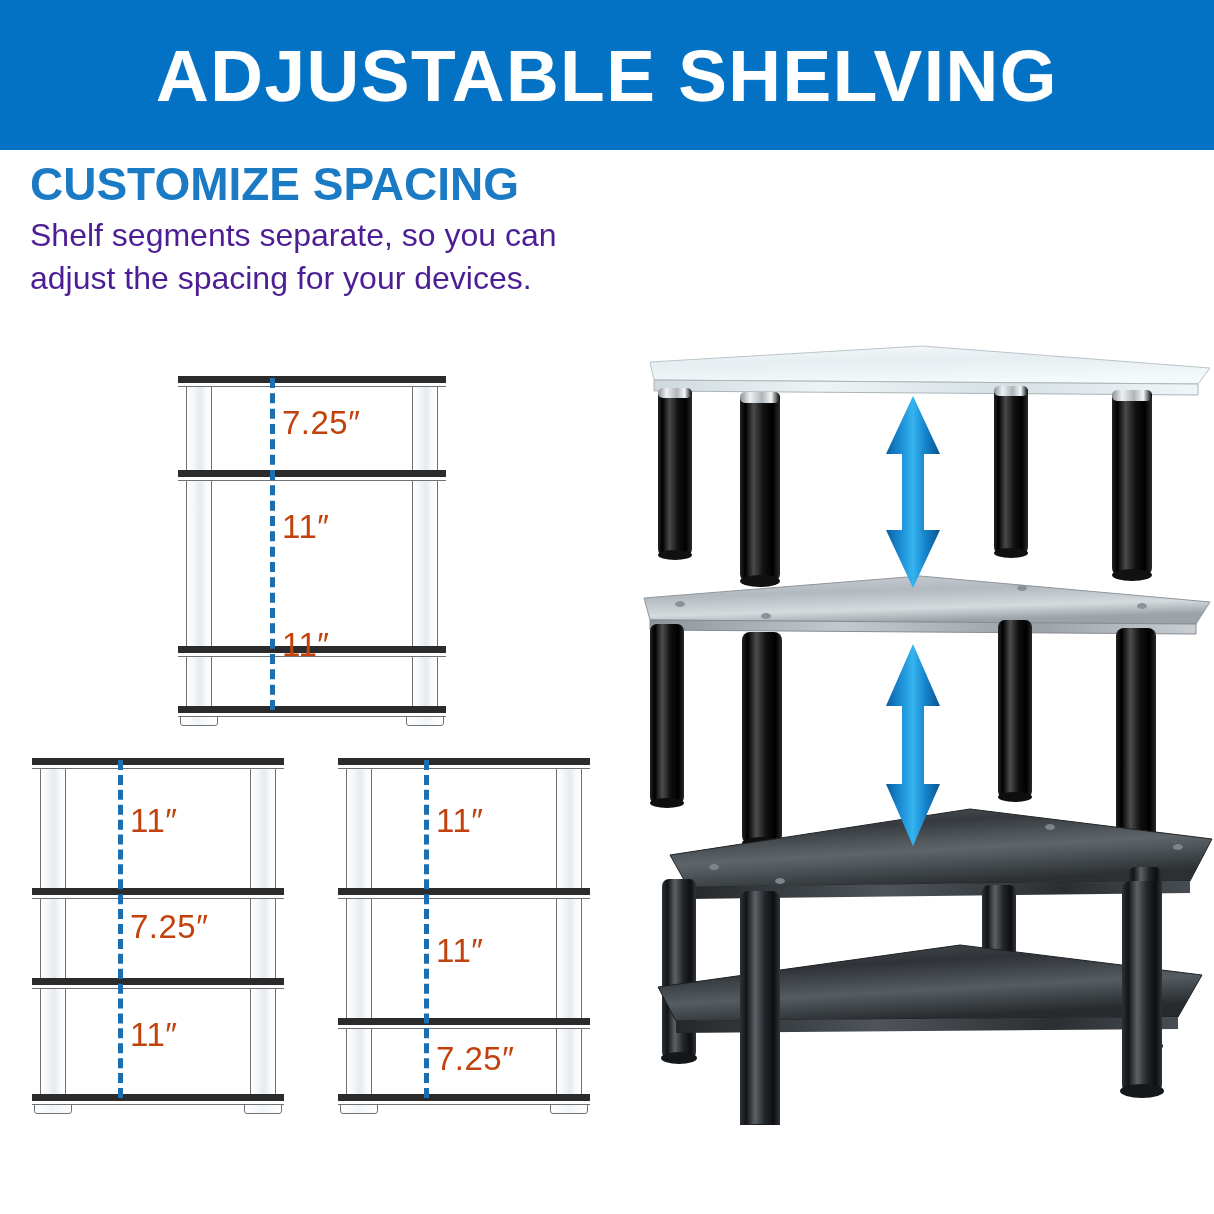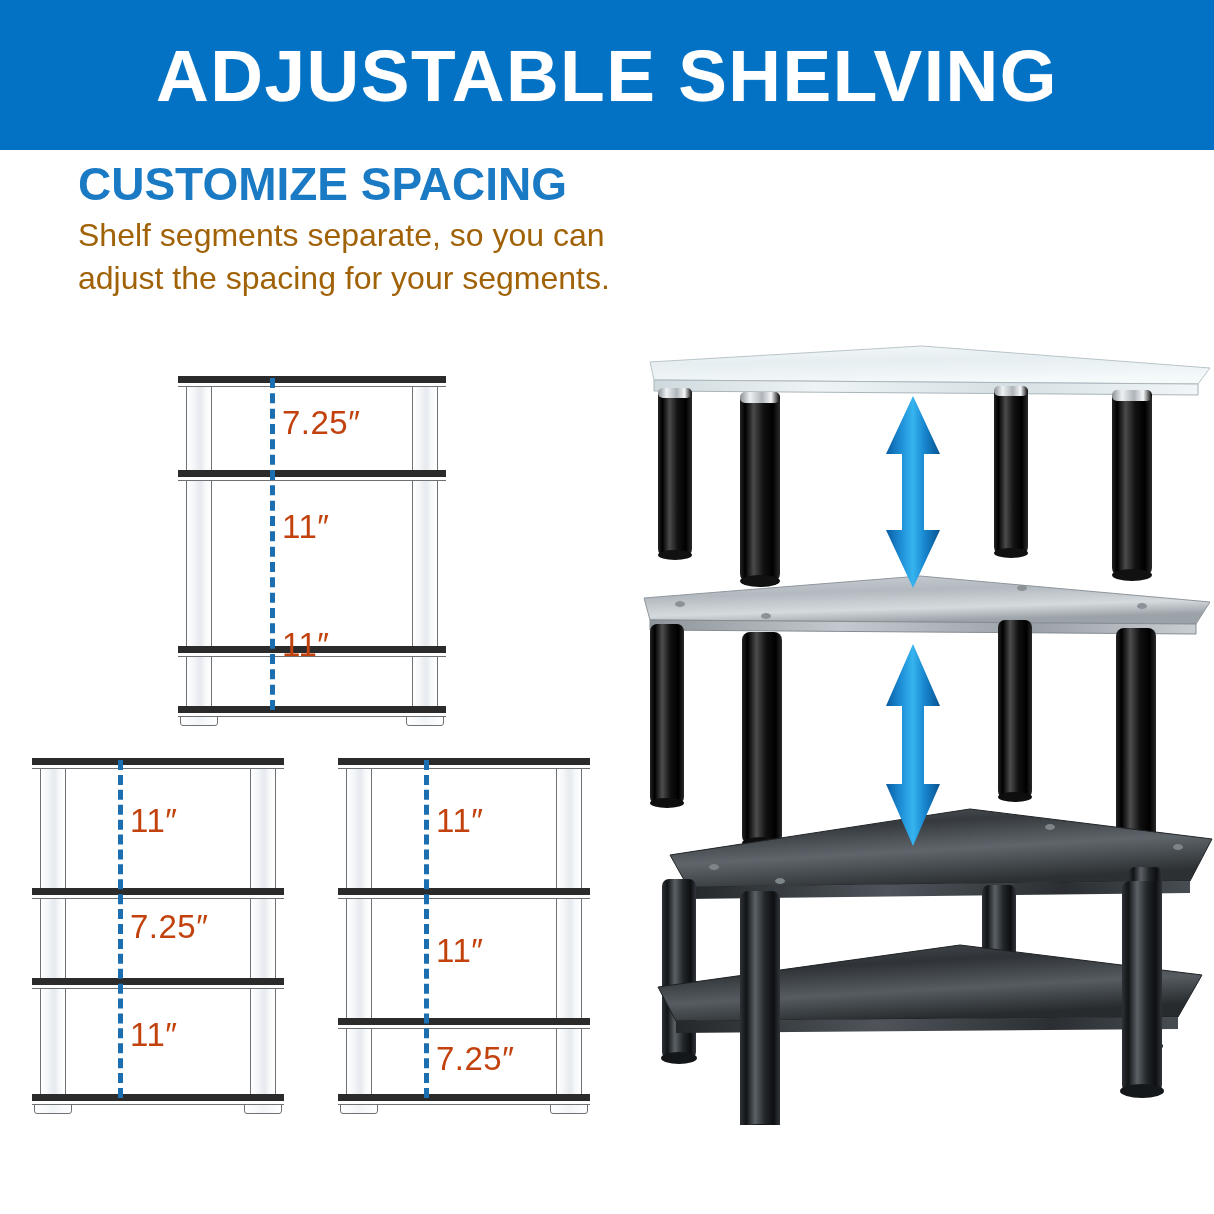--- a/index.html
+++ b/index.html
@@ -23,32 +23,32 @@
     font-size:73px;
     font-weight:bold;
     letter-spacing:1.5px;
     line-height:1;
     white-space:nowrap;
     font-family:"Liberation Sans", sans-serif;
     text-shadow:0 0 1px rgba(255,255,255,0.4);
   }
 
   
-  .text-block{position:absolute;left:30px;top:160px;width:660px;margin-left:48px;}
+  .text-block{position:absolute;left:30px;top:160px;width:660px;}
   .subhead{
     color:#1b7ac4;
     font-size:46px;
     font-weight:bold;
     letter-spacing:0px;
     line-height:1.05;
     margin:0 0 6px 0;
     font-family:"Liberation Sans", sans-serif;
   }
   .body-line{
-    color:#a16207;
+    color:#4c1d95;
     font-size:32px;
     line-height:1.32;
     font-family:"Liberation Sans", sans-serif;
     white-space:nowrap;
   }
 
   
   .diagram{position:absolute;}
   .diag-inner{position:absolute;left:0;top:0;width:100%;height:100%;}
 
@@ -116,21 +116,21 @@
 </head>
 <body>
 
 <div class="header-bar">
   <div class="header-title">ADJUSTABLE SHELVING</div>
 </div>
 
 <div class="text-block">
   <div class="subhead">CUSTOMIZE SPACING</div>
   <div class="body-line">Shelf segments separate, so you can</div>
-  <div class="body-line">adjust the spacing for your segments.</div>
+  <div class="body-line">adjust the spacing for your devices.</div>
 </div>
 
 <div class="diagram" style="left:178px;top:376px;width:268px;height:360px;">
   <div class="diag-inner">
 
     <div class="leg" style="left:8px;  top:6px;  height:88px;"></div>
     <div class="leg" style="right:8px; top:6px;  height:88px;"></div>
     <div class="leg" style="left:8px;  top:100px;height:170px;"></div>
     <div class="leg" style="right:8px; top:100px;height:170px;"></div>
     <div class="leg" style="left:8px;  top:276px;height:60px;"></div>

